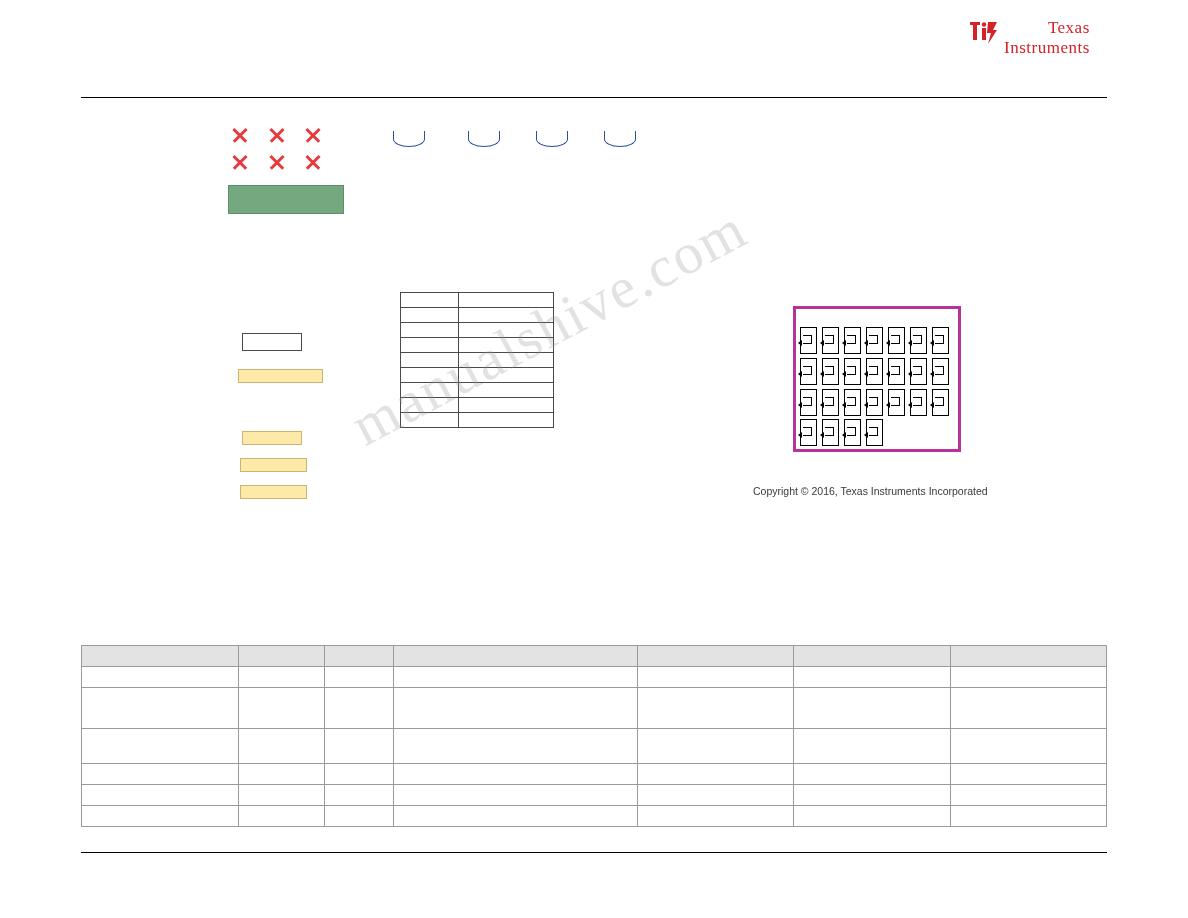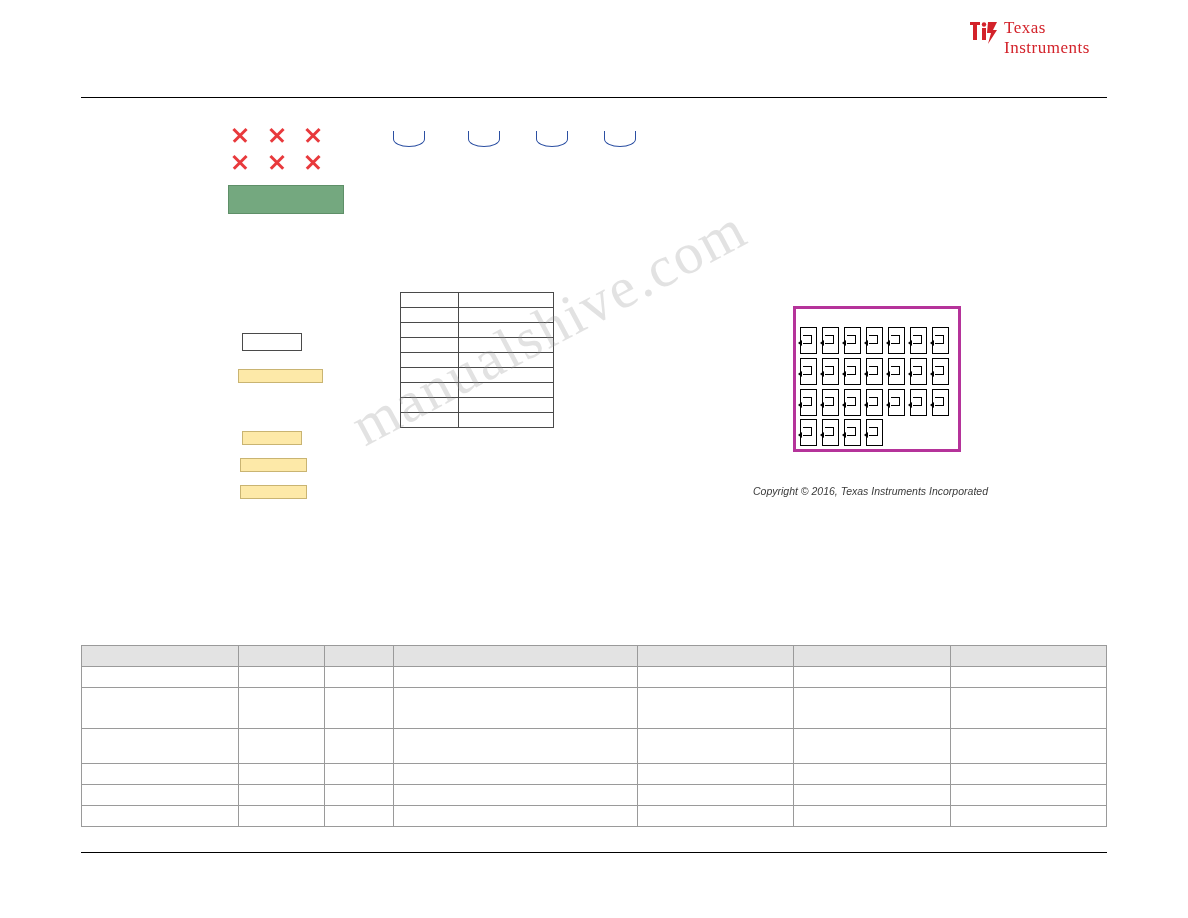--- a/index.html
+++ b/index.html
@@ -36,20 +36,21 @@
     left: 36px;
     top: 0px;
     line-height: 20px;
   }
   .ti-logo .ti-text .l1,
   .ti-logo .ti-text .l2 {
     display: block;
     color: #d3222a;
     font-family: "Liberation Serif", serif;
     letter-spacing: 0.5px;
+    text-align: right;
   }
   .ti-logo .ti-text .l1 { font-size: 17px; }
   .ti-logo .ti-text .l2 { font-size: 17px; }
 
   
   .rule {
     position: absolute;
     left: 81px;
     width: 1026px;
     height: 1px;
@@ -158,21 +159,20 @@
     border-right: 4px solid #000000;
   }
 
   .copyright {
     position: absolute;
     left: 753px;
     top: 485px;
     font-size: 10.5px;
     color: #3a3a3a;
     font-family: "Liberation Sans", sans-serif;
-    font-style: italic;
   }
 
   
   .watermark {
     position: absolute;
     left: 340px;
     top: 400px;
     font-family: "Liberation Serif", serif;
     font-size: 58px;
     color: rgba(150, 150, 150, 0.28);

